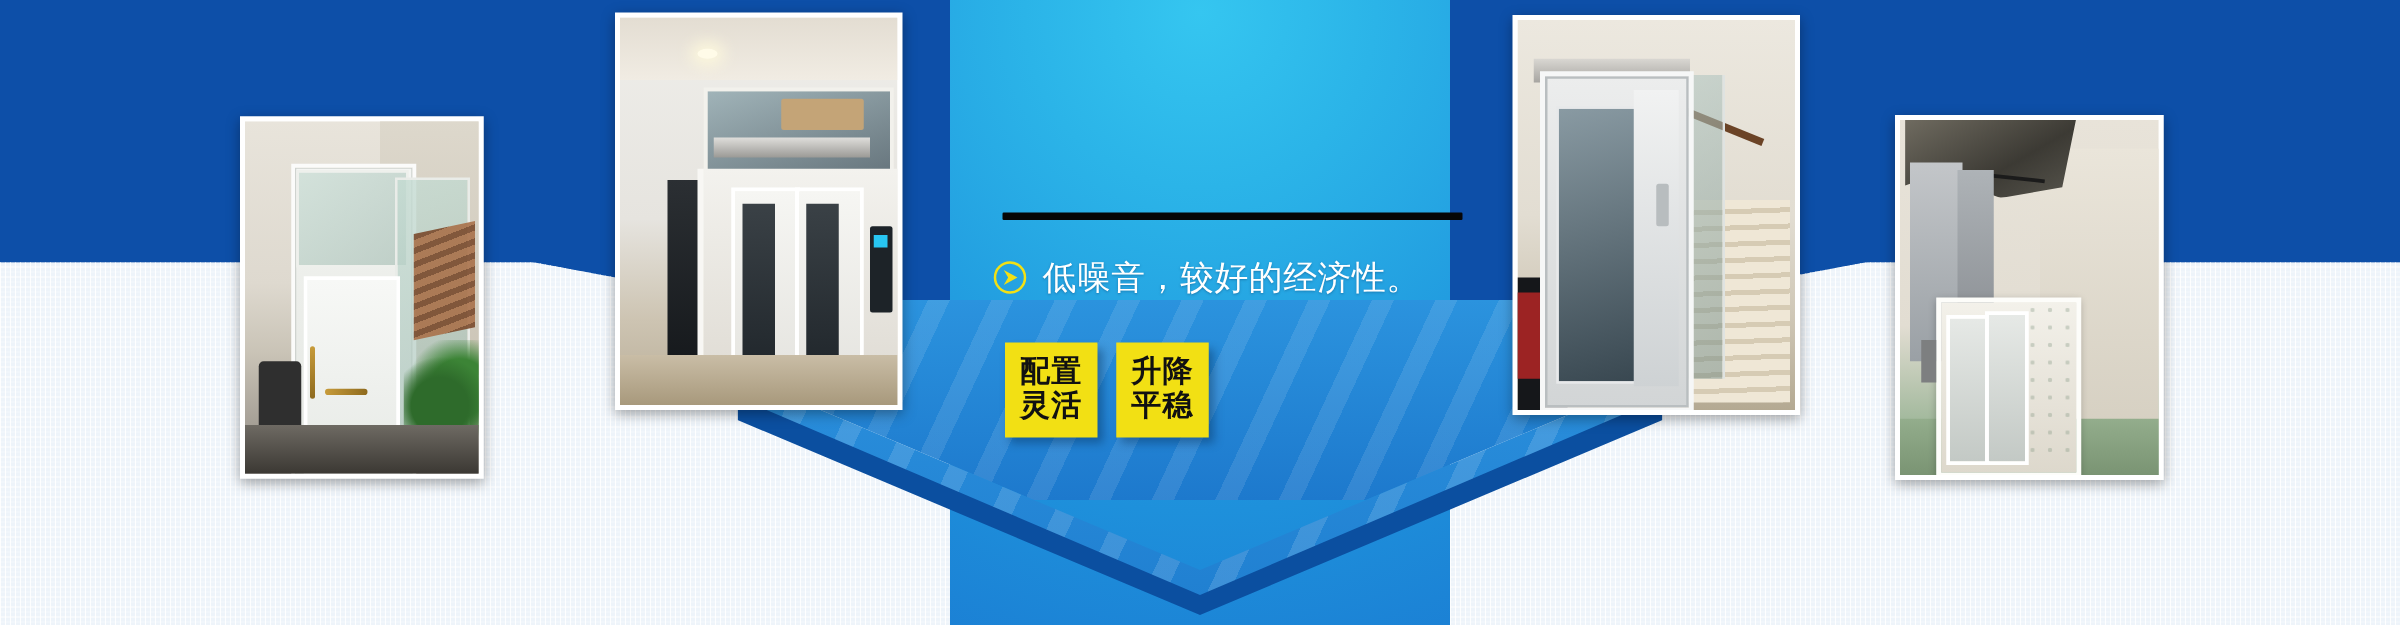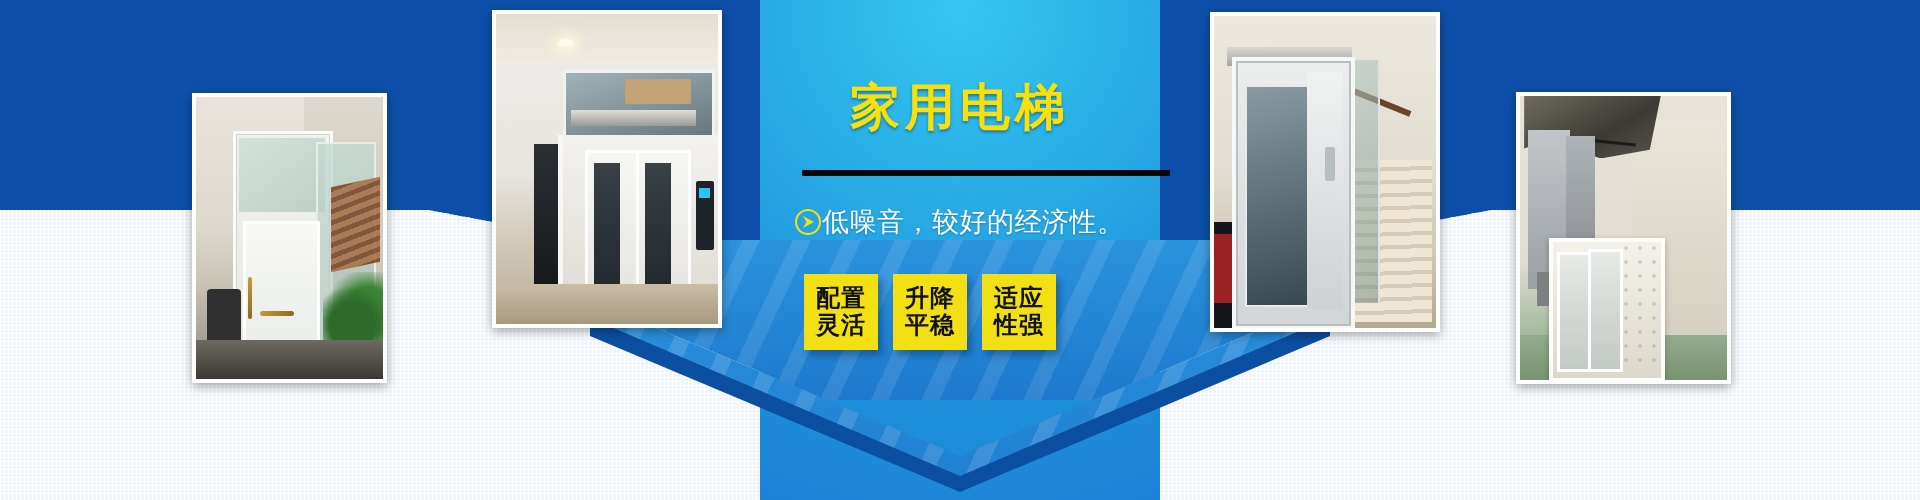--- a/index.html
+++ b/index.html
@@ -197,21 +197,21 @@
     color:#f7e00c;
     text-shadow:0 2px 3px rgba(0,40,80,.45);
     white-space:nowrap;
   }
   .divider{
     position:absolute;left:42px;top:170px;width:368px;height:6px;
     background:#060606;border-radius:1px;
   }
   .subtitle-row{
     position:absolute;left:34px;top:204px;width:380px;
-    display:flex;align-items:center;
+    display:flex;align-items:center;gap:12px;
   }
   .arrow-icon{width:28px;height:28px;flex:none;display:block;}
   .subtitle{
     font-size:27px;color:#ffffff;white-space:nowrap;letter-spacing:.5px;
     text-shadow:0 1px 2px rgba(0,40,80,.35);
   }
   .badges{
     position:absolute;left:44px;top:274px;display:flex;gap:15px;
   }
   .badge{
@@ -309,41 +309,36 @@
         <div class="d4a"></div>
           <div class="d4b"></div>
           <div class="wrap4"></div>
         <div class="ctrl4"></div>
       </div>
     </div>
   </div>
 
   <div class="content">
 
-    <div class="title">家用电梯</div>
 
     <div class="divider"></div>
 
     <div class="subtitle-row">
       <svg class="arrow-icon" viewBox="0 0 28 28">
         <circle cx="14" cy="14" r="12" fill="none" stroke="#f2e014" stroke-width="2"></circle>
         <path d="M9 8 L20 14 L9 20 L12.5 14 Z" fill="#f2e014"></path>
       </svg>
       <div class="subtitle">低噪音，较好的经济性。</div>
     </div>
 
     <div class="badges">
       <div class="badge">
         <span>配置</span>
         <span>灵活</span>
       </div>
       <div class="badge">
         <span>升降</span>
         <span>平稳</span>
       </div>
-      <div class="badge">
-        <span>适应</span>
-        <span>性强</span>
-      </div>
     </div>
 
   </div>
 </div>
 
 </body></html>

